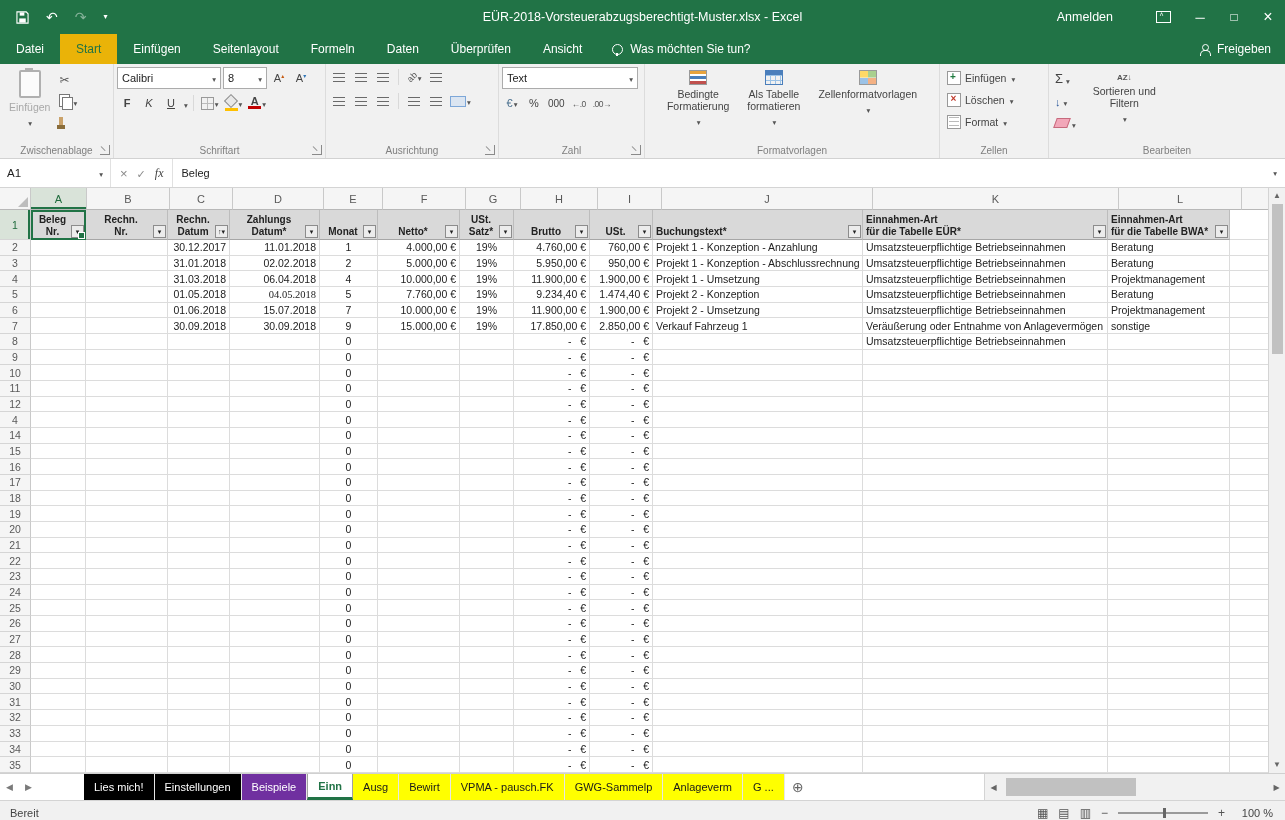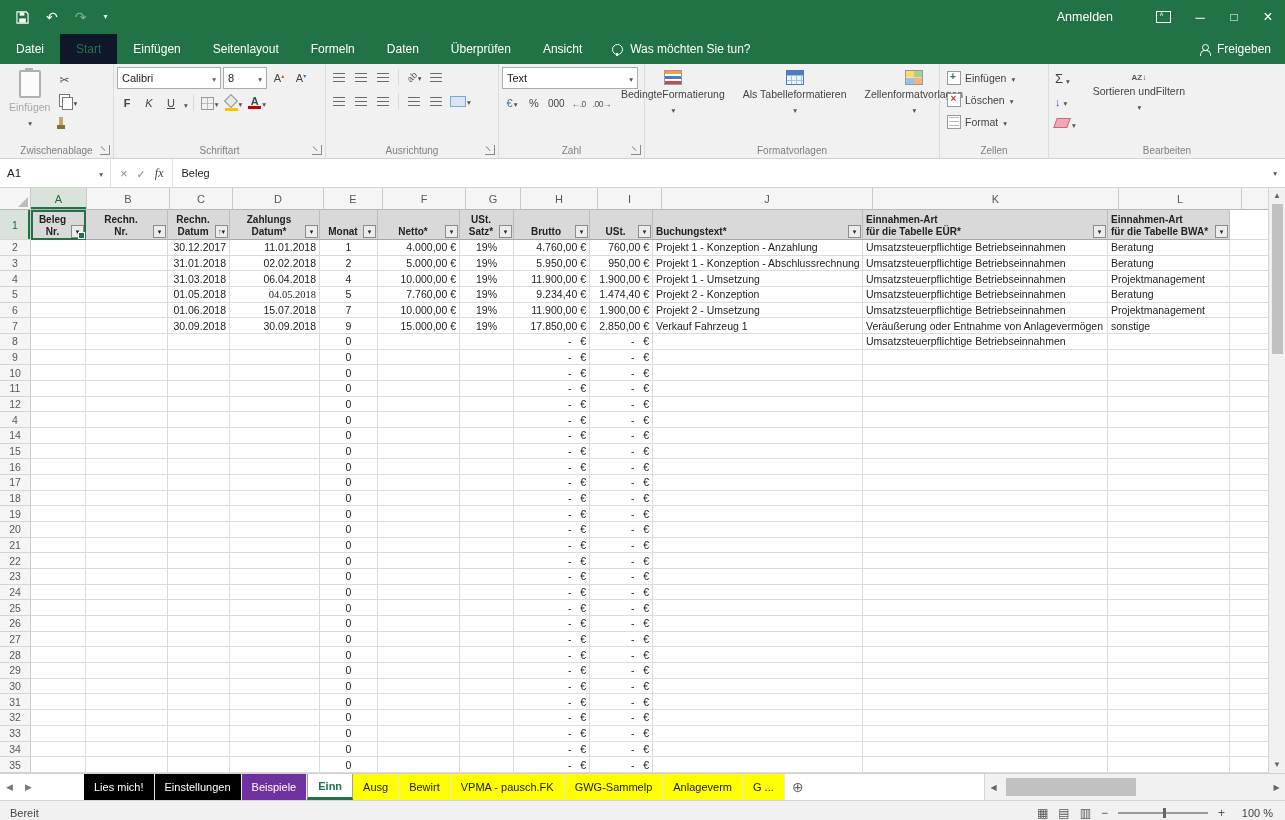--- a/index.html
+++ b/index.html
@@ -23,21 +23,21 @@
   .ic-rdo::after{content:"˄";position:absolute;left:3px;top:-1px;font-size:7px;}
   .rdo{width:40px;height:34px;display:flex;align-items:center;justify-content:center;}
   .wbtn{width:34px;height:34px;display:flex;align-items:center;justify-content:center;font-size:13px;}
   .ic-min::after{content:"─";}
   .ic-max::after{content:"□";font-size:12px;}
   .ic-close::after{content:"×";font-size:16px;}
 
   
   .tabsrow{height:30px;background:#217346;display:flex;align-items:stretch;flex:none;}
   .rtab{padding:0 16px;display:flex;align-items:center;font-size:12px;color:#fff;white-space:nowrap;}
-  .rtab-active{background:#0f172a;color:#217346;}
+  .rtab-active{background:#eab308;color:#217346;}
   .tellme{display:flex;align-items:center;gap:7px;color:#fff;font-size:12px;margin-left:14px;}
   .bulb{width:9px;height:9px;border:1px solid #fff;border-radius:50%;position:relative;display:inline-block;}
   .bulb::after{content:"";position:absolute;left:3px;top:8px;width:2px;height:3px;background:#fff;}
   .share{margin-left:auto;display:flex;align-items:center;gap:7px;color:#fff;font-size:12px;padding:0 14px;}
   .ic-person{width:11px;height:11px;position:relative;display:inline-block;}
   .ic-person::before{content:"";position:absolute;left:3px;top:0;width:5px;height:5px;border:1px solid #fff;border-radius:50%;}
   .ic-person::after{content:"";position:absolute;left:1px;top:6px;width:9px;height:5px;border:1px solid #fff;border-bottom:none;border-radius:5px 5px 0 0;}
 
   
   .ribbon{height:94px;background:#f1f1f1;border-bottom:1px solid #d2d2d2;display:flex;flex:none;}
@@ -50,21 +50,21 @@
   .gbody{display:flex;}
   .colflex{flex-direction:column;gap:4px;}
   .frow{display:flex;align-items:center;gap:2px;}
   .combo{height:20px;background:#fff;border:1px solid #ababab;display:flex;align-items:center;justify-content:space-between;padding:0 4px;font-size:11px;color:#222;}
   .w92{width:94px;}.w34{width:34px;}.w124{width:126px;}
   .sbtn{min-width:20px;height:20px;display:inline-flex;align-items:center;justify-content:center;font-size:11px;color:#444;padding:0 2px;}
   .sbtn.bld{font-weight:bold;}.sbtn.itl{font-style:italic;}.sbtn.und{text-decoration:underline;}
   .vsep{width:1px;height:16px;background:#d9d9d9;margin:0 3px;flex:none;}
   .caret::after{content:"▾";font-size:7.5px;color:#555;margin-left:1px;}
   .bigbtn{display:flex;flex-direction:column;align-items:center;gap:3px;padding:3px 6px 0 6px;font-size:10.5px;color:#444;}
-  .blines{display:flex;align-items:center;line-height:12px;white-space:nowrap;}
+  .blines{display:flex;flex-direction:column;align-items:center;line-height:12px;white-space:nowrap;}
   .disabled{color:#a8a8a8;}
   .minicol{display:flex;flex-direction:column;gap:3px;padding-top:2px;}
   .mbtn{display:flex;align-items:center;gap:2px;height:19px;padding:0 3px;}
   
   .ic-clip{width:18px;height:24px;border:2px solid #9b9b9b;border-radius:2px;background:#fff;position:relative;display:inline-block;opacity:.75;}
   .ic-clip::before{content:"";position:absolute;top:-4px;left:4px;width:8px;height:4px;background:#9b9b9b;}
   .ic-cut::after{content:"✂";font-size:12px;color:#555;}
   .ic-copy{width:9px;height:11px;border:1px solid #777;background:#fff;position:relative;display:inline-block;}
   .ic-copy::after{content:"";position:absolute;left:2px;top:2px;width:9px;height:11px;border:1px solid #777;background:#fff;}
   .ic-brush{width:4px;height:8px;background:#caa26a;position:relative;display:inline-block;margin-bottom:4px;}
@@ -189,20 +189,21 @@
         <svg width="13" height="13" viewBox="0 0 14 14">
             <path d="M1 1h10l2 2v10H1z" fill="none" stroke="#fff" stroke-width="1.2"></path>
             <rect x="4" y="1.5" width="5" height="3.5" fill="#fff"></rect>
             <rect x="3.5" y="8" width="7" height="4.5" fill="#fff"></rect>
           </svg>
       </span>
       <span class="ticon ic-undo"></span>
       <span class="ticon ic-redo dim"></span>
       <span class="ticon qcaret"></span>
     </div>
+    <div class="title">EÜR-2018-Vorsteuerabzugsberechtigt-Muster.xlsx - Excel</div>
     <div class="tright">
       <span class="signin">Anmelden</span>
       <span class="rdo">
           <span class="ic-rdo"></span>
         </span>
       <span class="wbtn ic-min"></span>
       <span class="wbtn ic-max"></span>
       <span class="wbtn ic-close"></span>
     </div>
   </div>

